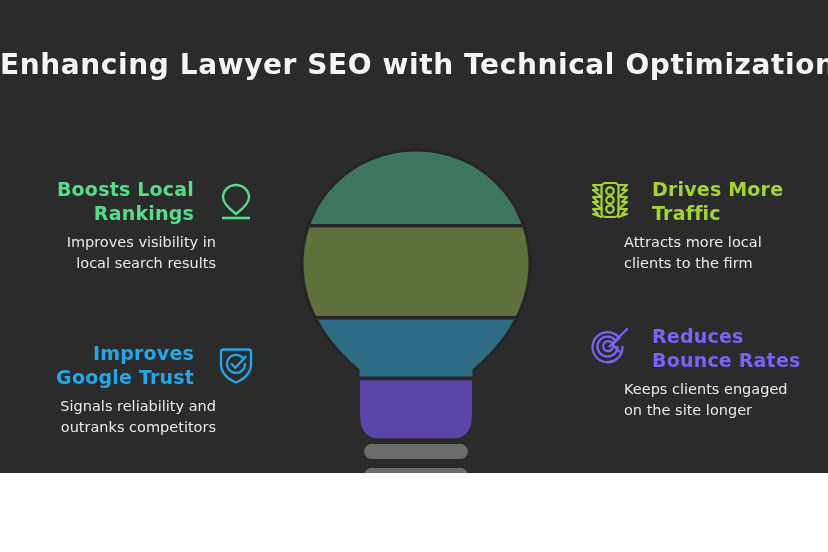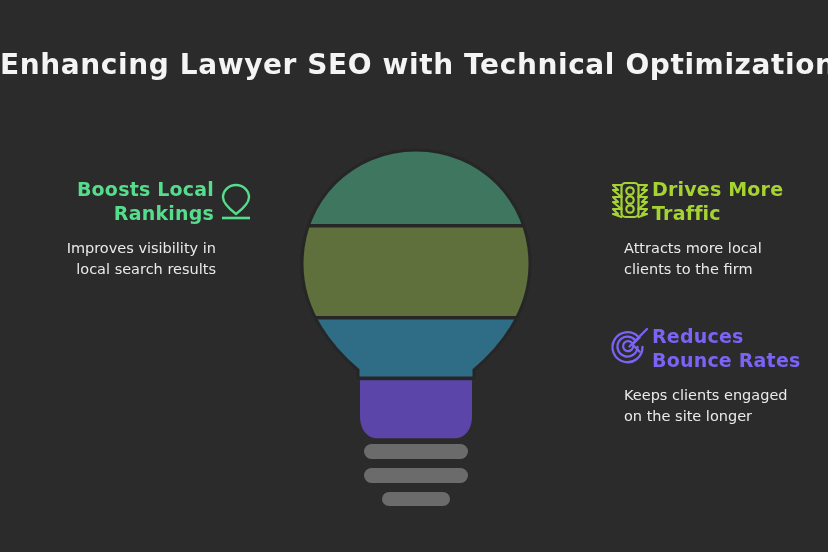--- a/index.html
+++ b/index.html
@@ -9,21 +9,21 @@
   }
   body {
     width: 828px;
     height: 552px;
     overflow: hidden;
     font-family: "DejaVu Sans", sans-serif;
   }
   #canvas {
     position: relative;
     width: 828px;
-    height: 552px;
+    height: 473px;
     background: #2b2b2b;
     overflow: hidden;
   }
 
   
   #page-title {
     position: absolute;
     left: 0;
     top: 48px;
     width: 828px;
@@ -38,21 +38,21 @@
   }
 
   
   .feature {
     position: absolute;
     width: 250px;
   }
   .feature-head {
     display: flex;
     align-items: flex-start;
-    gap: 0;
+    gap: 20px;
   }
   .feature-left .feature-head {
     justify-content: flex-end;
   }
   .feature-right .feature-head {
     justify-content: flex-start;
     flex-direction: row-reverse;
   }
   .feature-title {
     font-family: "DejaVu Sans", sans-serif;
@@ -62,21 +62,21 @@
     letter-spacing: 0.2px;
     max-width: 170px;
   }
   .feature-left .feature-title {
     text-align: right;
   }
   .feature-right .feature-title {
     text-align: left;
   }
   .feature-body {
-    margin-top: 12px;
+    margin-top: 6px;
     color: #eaeaea;
     font-family: "DejaVu Sans", sans-serif;
     font-size: 14.5px;
     line-height: 1.45;
     max-width: 178px;
   }
   .feature-left .feature-body {
     text-align: right;
     margin-left: auto;
     padding-right: 42px;
@@ -173,20 +173,40 @@
                    C 9 25.5, 16 31.5, 22 36
                    C 28 31.5, 35 25.5, 35 19.3
                    C 35 12.6, 29.2 7, 22 7 Z" fill="none" stroke="#55dd8c" stroke-width="2.4" stroke-linejoin="round"></path>
           <line x1="8" y1="40" x2="36" y2="40" stroke="#55dd8c" stroke-width="2.6" stroke-linecap="butt"></line>
         </svg>
       </span>
     </div>
     <div class="feature-body">Improves visibility in local search results</div>
   </div>
 
+  <div class="feature feature-left" id="feature-improves-google-trust">
+    <div class="feature-head">
+      <div class="feature-title" style="color:#22a7e8;">Improves Google Trust</div>
+      <span class="icon-box">
+        <svg width="44" height="44" viewBox="0 0 44 44" xmlns="http://www.w3.org/2000/svg">
+          <path d="M7 10
+                   C 7 8.6, 8.1 7.5, 9.5 7.5
+                   L 34.5 7.5
+                   C 35.9 7.5, 37 8.6, 37 10
+                   L 37 22
+                   C 37 31, 30 37, 22 40.5
+                   C 14 37, 7 31, 7 22 Z" fill="none" stroke="#22a7e8" stroke-width="2.4" stroke-linejoin="round"></path>
+          <path d="M29.2 16.5
+                   A 9 9 0 1 0 31 22" fill="none" stroke="#22a7e8" stroke-width="2.3" stroke-linecap="round"></path>
+          <polyline points="17.6,22 21.4,25.8 31.6,14.6" fill="none" stroke="#22a7e8" stroke-width="2.4" stroke-linecap="round" stroke-linejoin="round"></polyline>
+        </svg>
+      </span>
+    </div>
+    <div class="feature-body">Signals reliability and outranks competitors</div>
+  </div>
 
   <div class="feature feature-right" id="feature-reduces-bounce-rates">
     <div class="feature-head">
       <div class="feature-title" style="color:#7b63f5;">Reduces Bounce Rates</div>
       <span class="icon-box">
         <svg width="44" height="44" viewBox="0 0 44 44" xmlns="http://www.w3.org/2000/svg">
           <g fill="none" stroke="#7b63f5" stroke-width="2.3" stroke-linecap="round">
             <path d="M30 11.5 A 15 15 0 1 0 34.5 22"></path>
             <path d="M27 15 A 10 10 0 1 0 29.5 22"></path>
             <path d="M24.3 18.5 A 5 5 0 1 0 25 22"></path>

